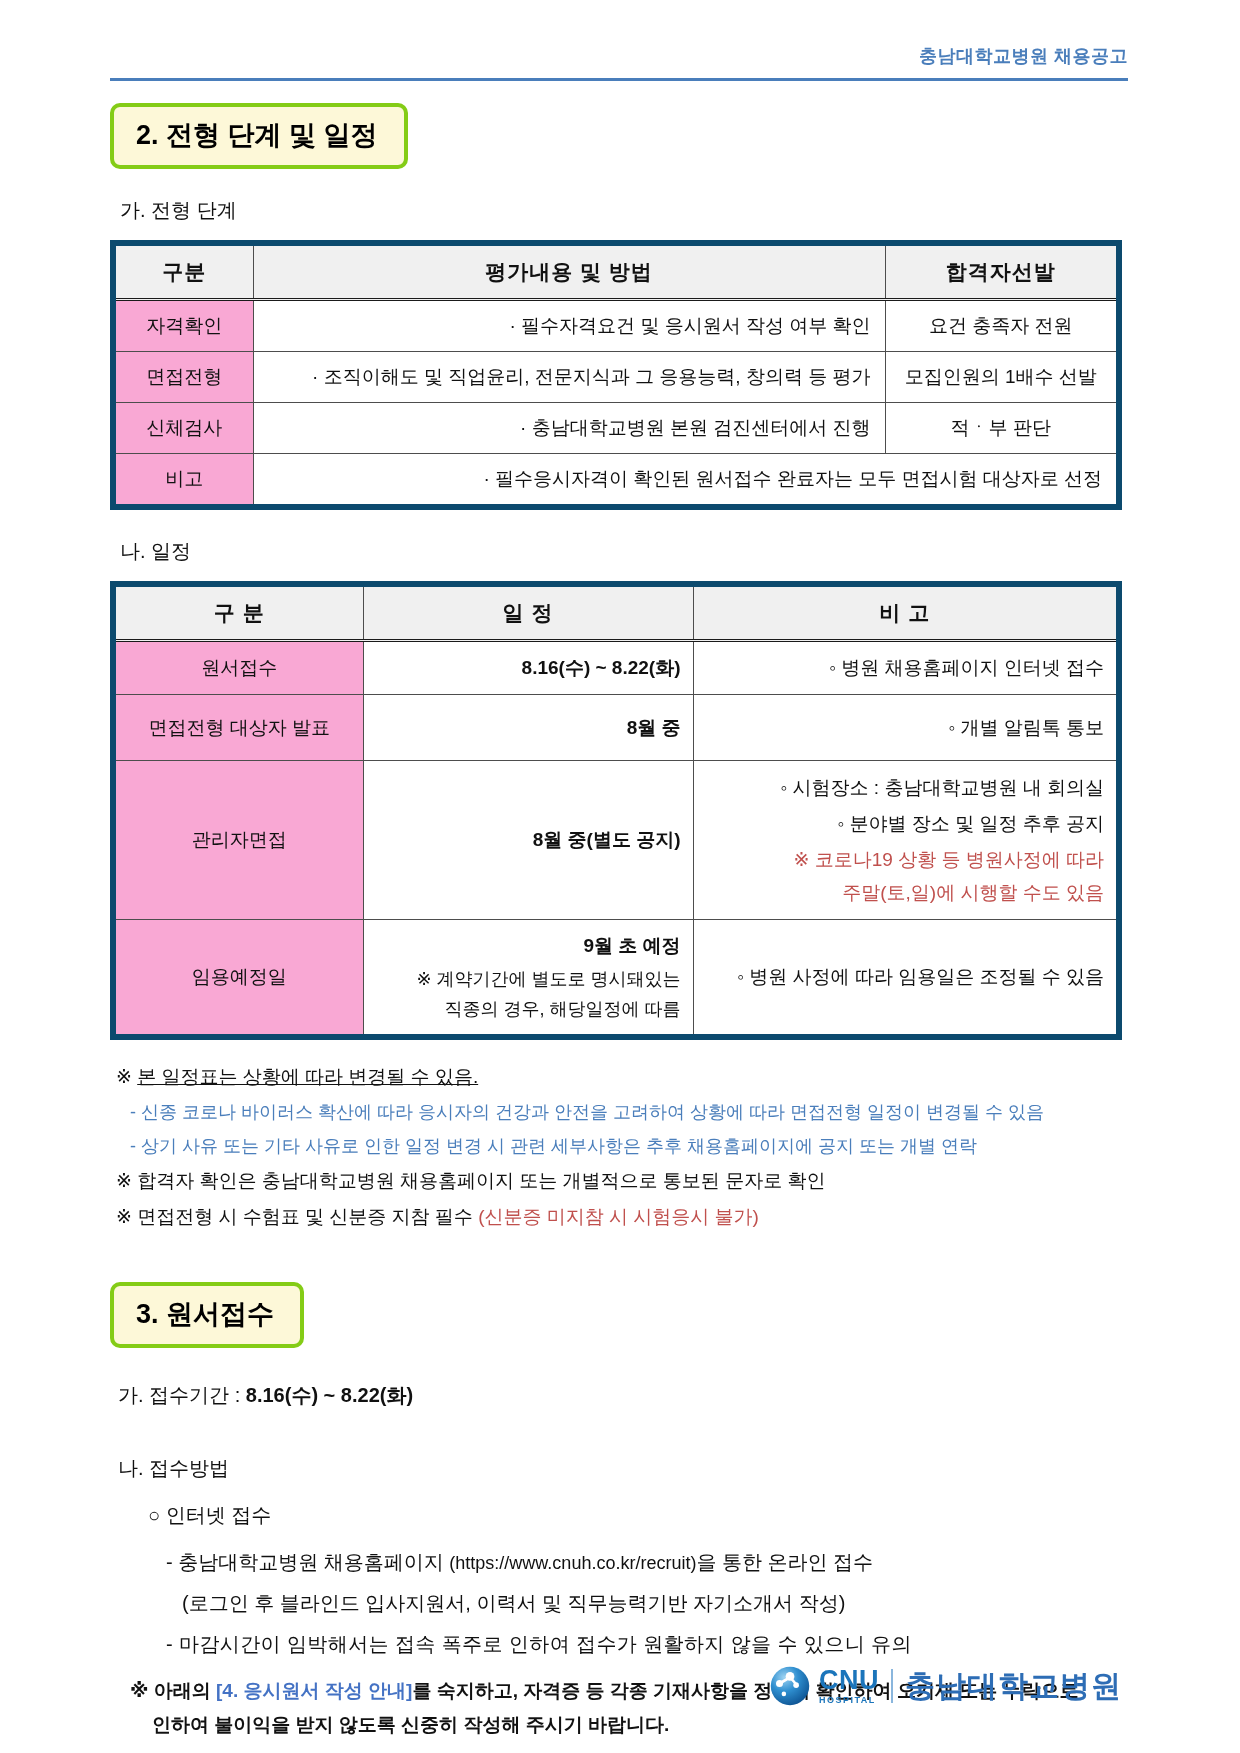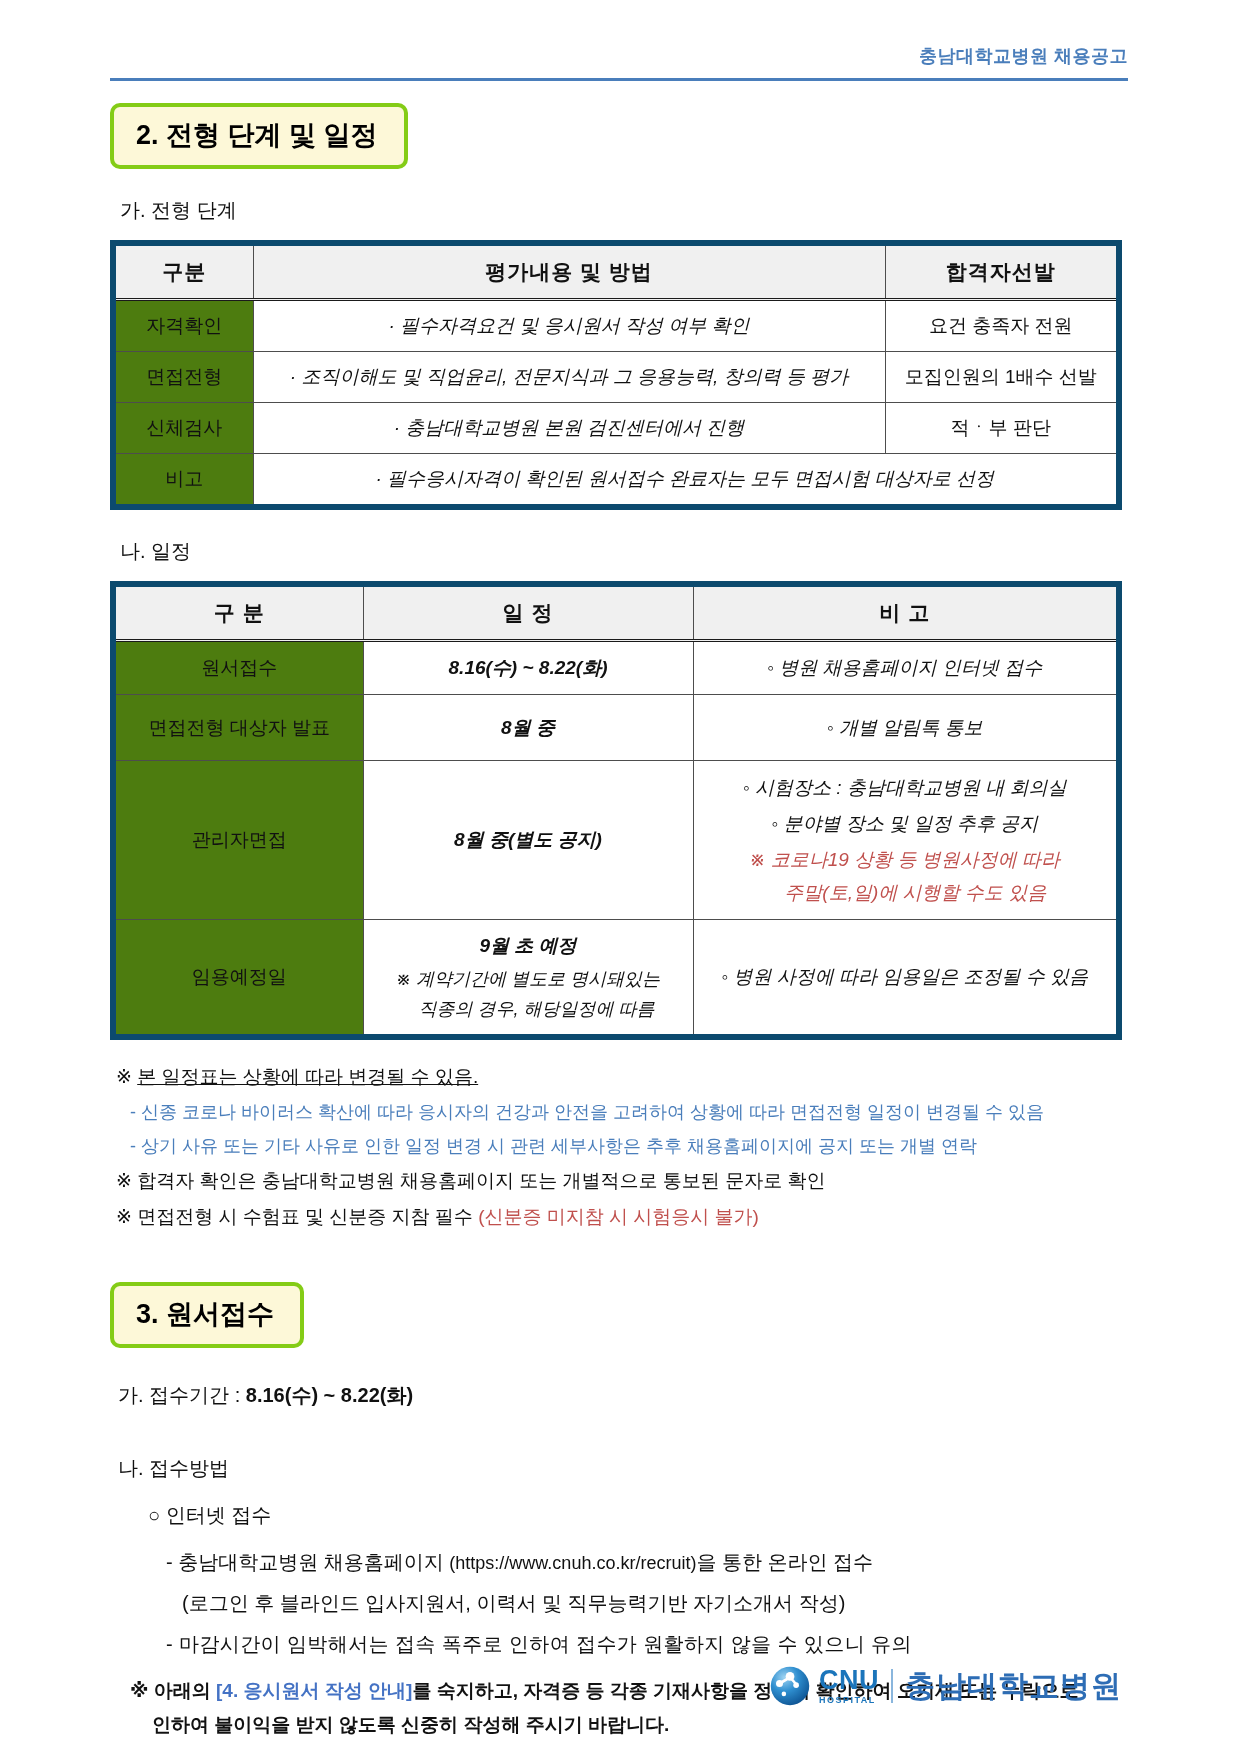--- a/index.html
+++ b/index.html
@@ -30,22 +30,22 @@
   .sub-heading { font-size:20px; color:#111; margin:28px 0 0 10px; }
 
   
   table { border-collapse:collapse; width:1006px; margin-top:16px; table-layout:fixed; }
   table { border:6px solid #0c4a6e; }
   th, td { border:1px solid #4d4d4d; font-size:19px; vertical-align:middle; }
   thead th {
     background:#f0f0f0; font-weight:bold; font-size:21px;
     padding:12px 6px; border-bottom:3px double #1a1a1a; letter-spacing:1px;
   }
-  td.label-cell { background:#4d7c0f; text-align:center; padding:12px 6px; }
-  td.content-cell { text-align:center; padding:12px 14px;font-style:italic; }
+  td.label-cell { background:#f9a8d4; text-align:center; padding:12px 6px; }
+  td.content-cell { text-align:right; padding:12px 14px; }
   td.result-cell { text-align:center; padding:12px 18px; }
 
   .t1 col.c1{width:140px} .t1 col.c2{width:632px} .t1 col.c3{width:234px}
   .t2 col.c1{width:250px} .t2 col.c2{width:330px} .t2 col.c3{width:426px}
 
   .t2 td { padding:13px 12px; }
   .t2 td.label-cell { padding:13px 4px; }
   .t2 tr.r2 td { height:66px; }
   .t2 tr.r3 td { height:158px; }
   .t2 tr.r4 td { height:88px; }

